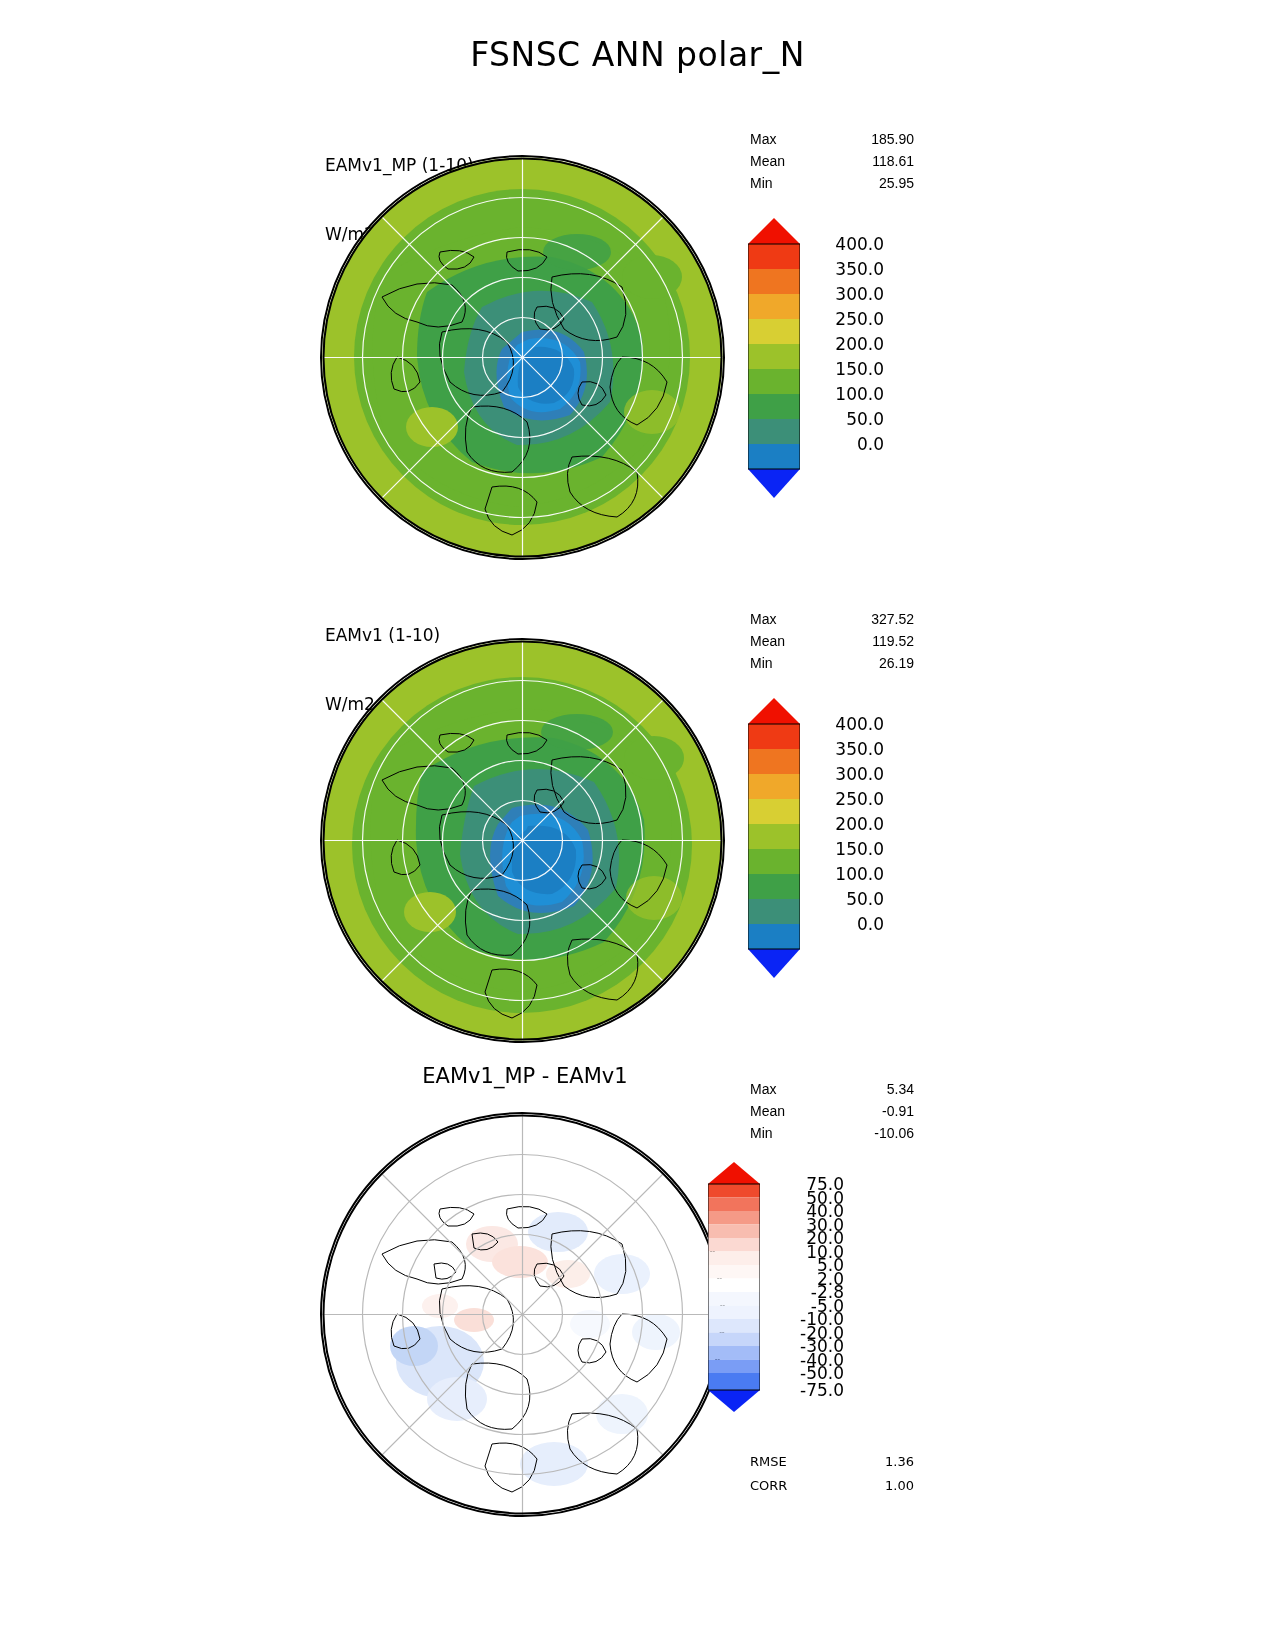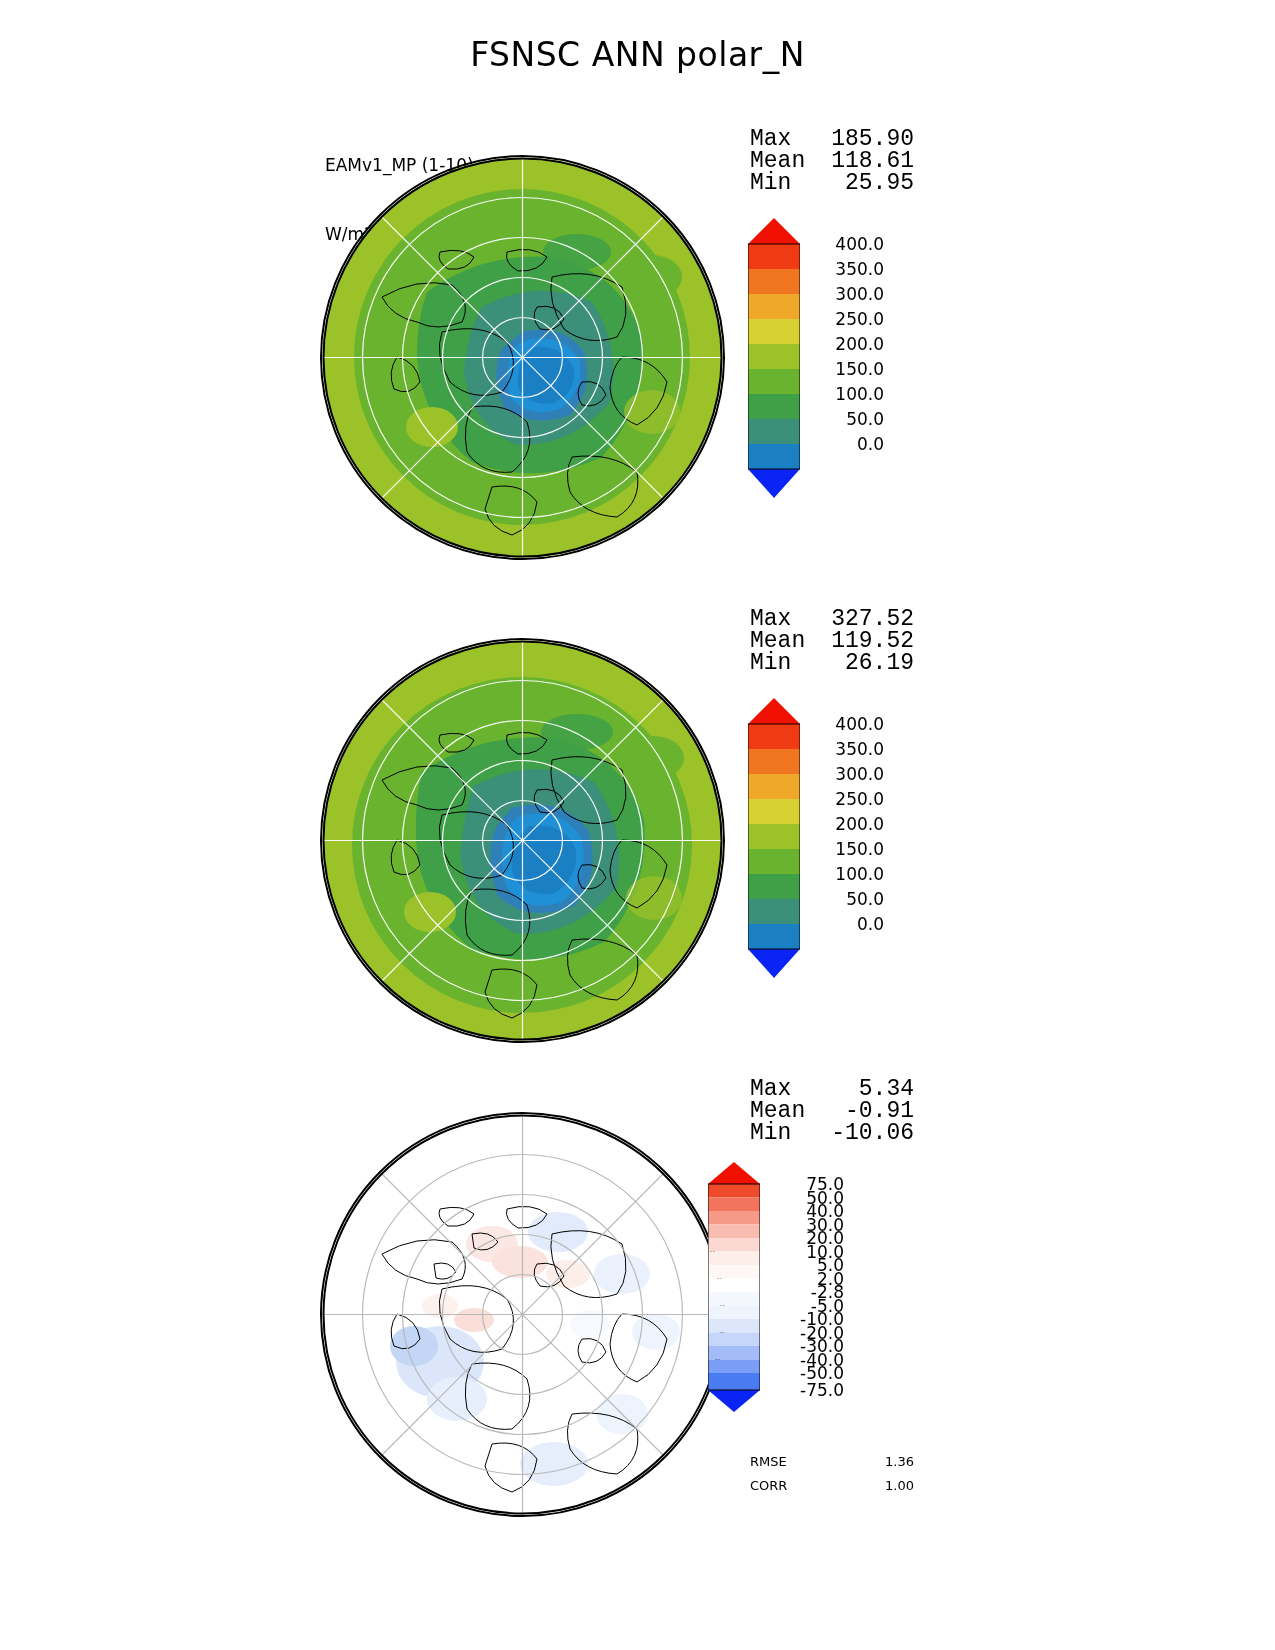--- a/index.html
+++ b/index.html
@@ -44,23 +44,23 @@
   .panel-label.center {
     left: 300px;
     top: 15px;
     width: 450px;
     text-align: center;
     font-size: 21px;
   }
 
   .stats {
     position: absolute;
-    font-size: 23px;
+    font-size: 14px;
     line-height: 22px;
-    font-family: Liberation Mono, monospace;
+    font-family: Liberation Sans, sans-serif;
   }
   .stats .row { display: flex; }
   .stats .k { width: 72px; }
   .stats .v { width: 92px; text-align: right; }
 
   
   .map {
     position: absolute;
     border-radius: 50%;
     overflow: hidden;
@@ -209,20 +209,24 @@
       <div class="tick" style="top:151px;">150.0</div>
       <div class="tick" style="top:176px;">100.0</div>
       <div class="tick" style="top:201px;">50.0</div>
       <div class="tick" style="top:226px;">0.0</div>
     </div>
   </div>
 </div>
 
 <div class="panel panel-2">
 
+  <div class="panel-label left">
+    <div>EAMv1 (1-10)</div>
+    <div>W/m2</div>
+  </div>
 
   <div class="stats" style="left:750px; top:38px;">
     <div class="row">
       <span class="k">Max</span>
       <span class="v">327.52</span>
     </div>
     <div class="row">
       <span class="k">Mean</span>
       <span class="v">119.52</span>
     </div>
@@ -307,20 +311,21 @@
       <div class="tick" style="top:151px;">150.0</div>
       <div class="tick" style="top:176px;">100.0</div>
       <div class="tick" style="top:201px;">50.0</div>
       <div class="tick" style="top:226px;">0.0</div>
     </div>
   </div>
 </div>
 
 <div class="panel panel-3">
 
+  <div class="panel-label center">EAMv1_MP - EAMv1</div>
 
   <div class="stats" style="left:750px; top:28px;">
     <div class="row">
       <span class="k">Max</span>
       <span class="v">5.34</span>
     </div>
     <div class="row">
       <span class="k">Mean</span>
       <span class="v">-0.91</span>
     </div>

